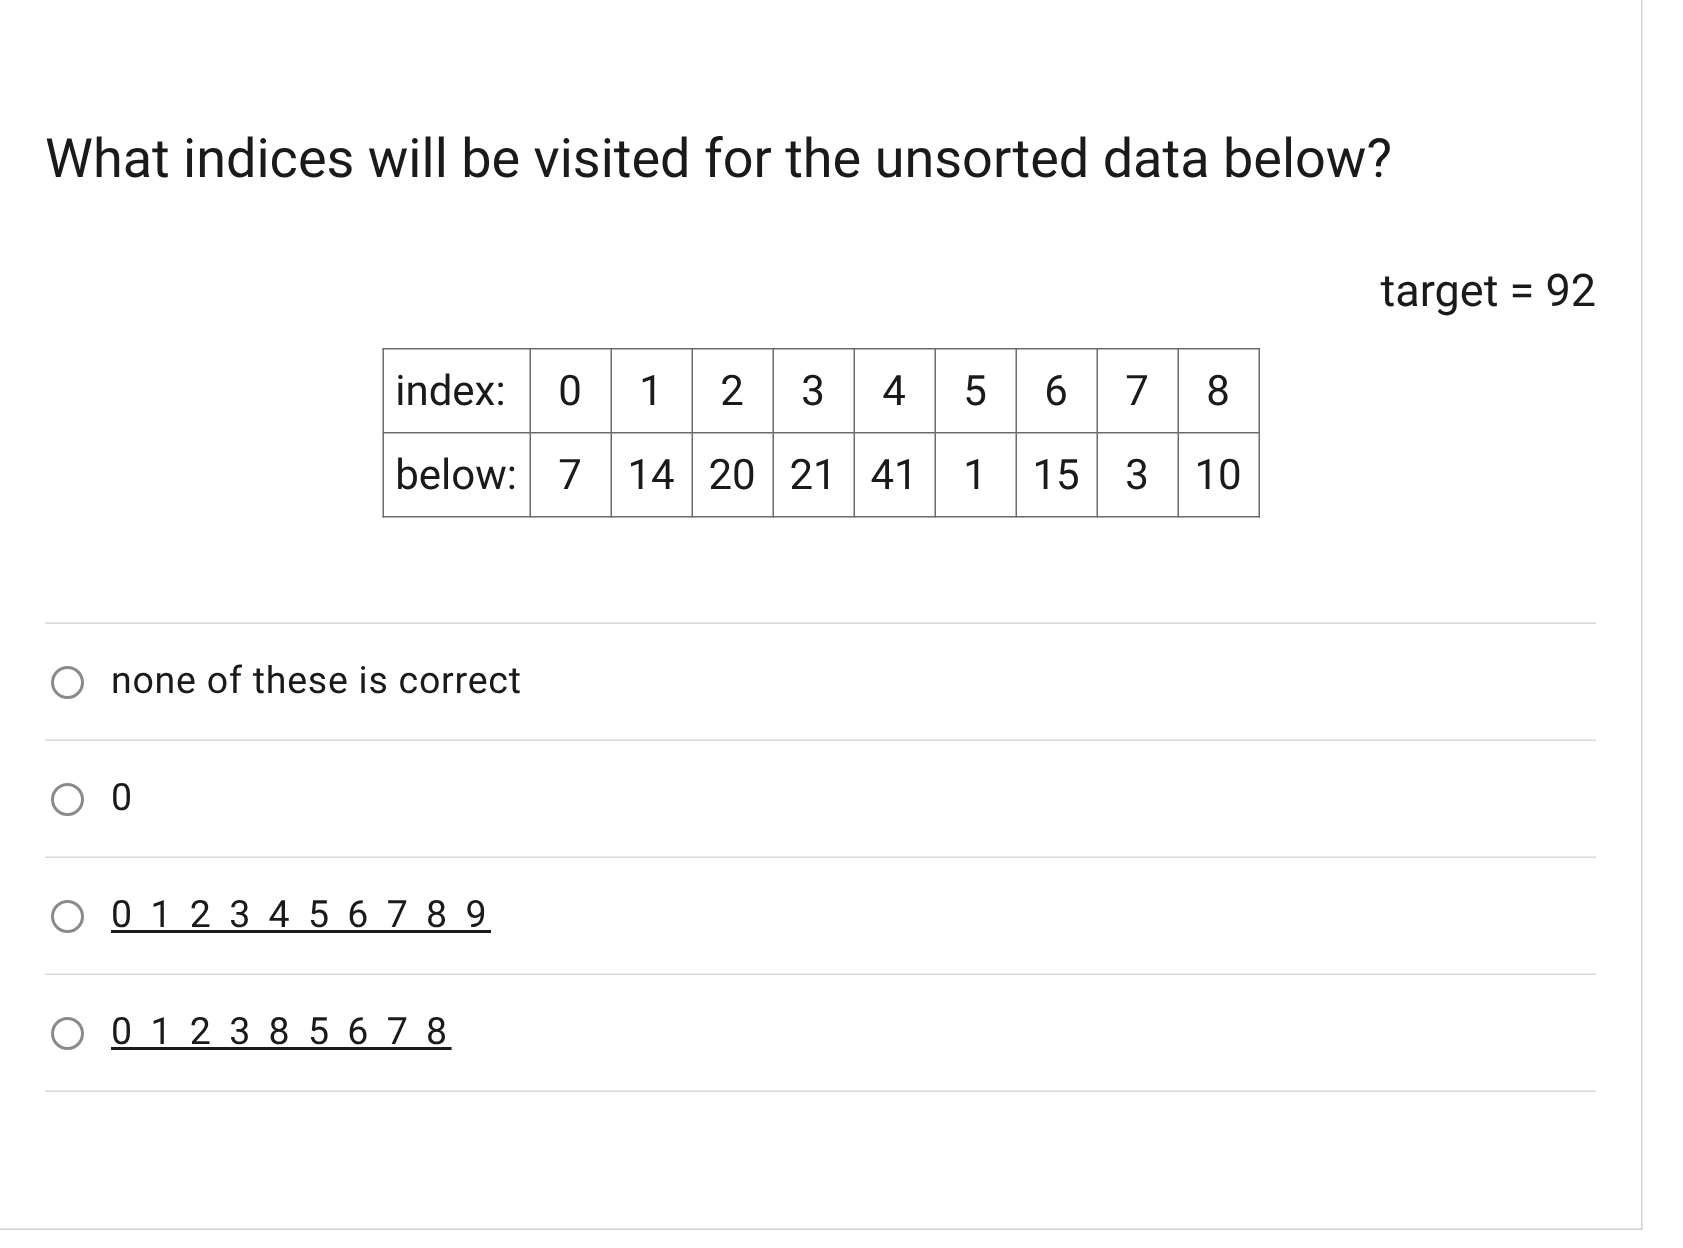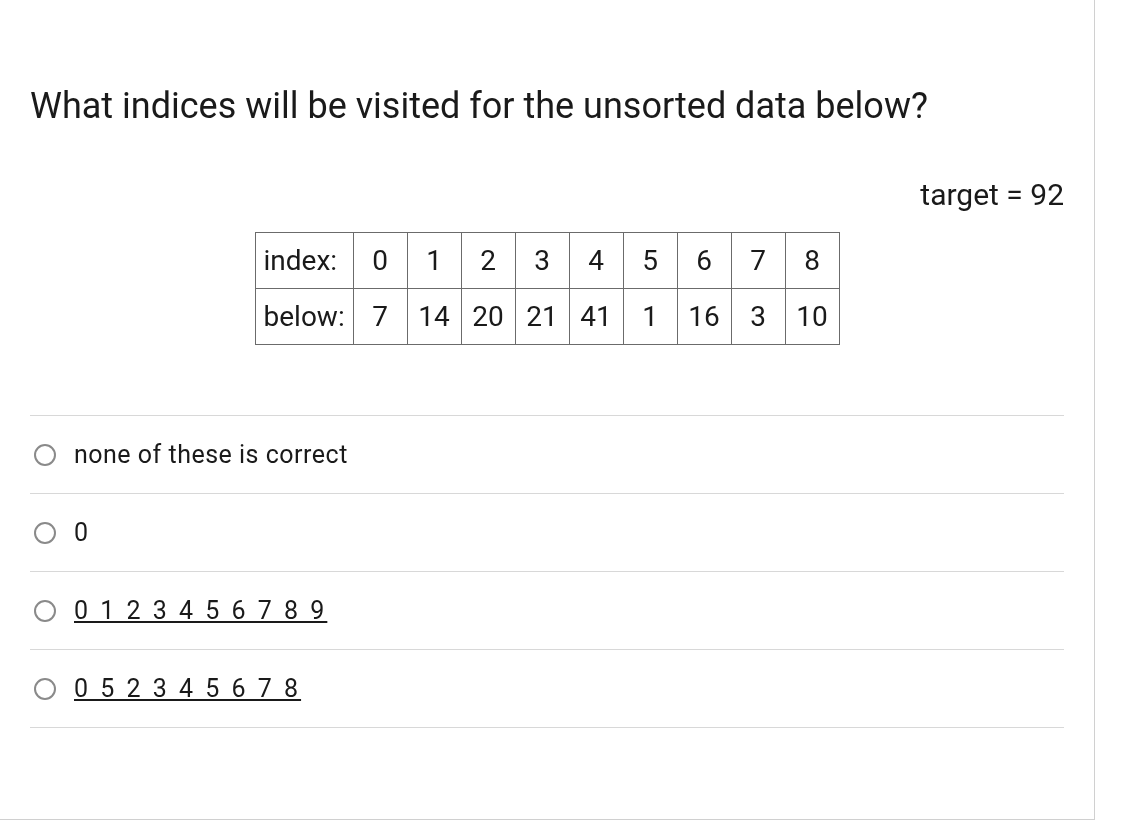--- a/index.html
+++ b/index.html
@@ -109,21 +109,21 @@
         <td>8</td>
       </tr>
       <tr>
         <td class="label">below:</td>
         <td>7</td>
         <td>14</td>
         <td>20</td>
         <td>21</td>
         <td>41</td>
         <td>1</td>
-        <td>16</td>
+        <td>15</td>
         <td>3</td>
         <td>10</td>
       </tr>
     </tbody>
       </table>
   </div>
 
   <div class="options">
     <div class="option">
       <div class="radio"></div>
@@ -132,16 +132,16 @@
     <div class="option">
       <div class="radio"></div>
       <div class="option-label">0</div>
     </div>
     <div class="option">
       <div class="radio"></div>
       <div class="option-label numeric">0 1 2 3 4 5 6 7 8 9</div>
     </div>
     <div class="option">
       <div class="radio"></div>
-      <div class="option-label numeric">0 5 2 3 4 5 6 7 8</div>
+      <div class="option-label numeric">0 1 2 3 8 5 6 7 8</div>
     </div>
   </div>
 </div>
 
 </body></html>

